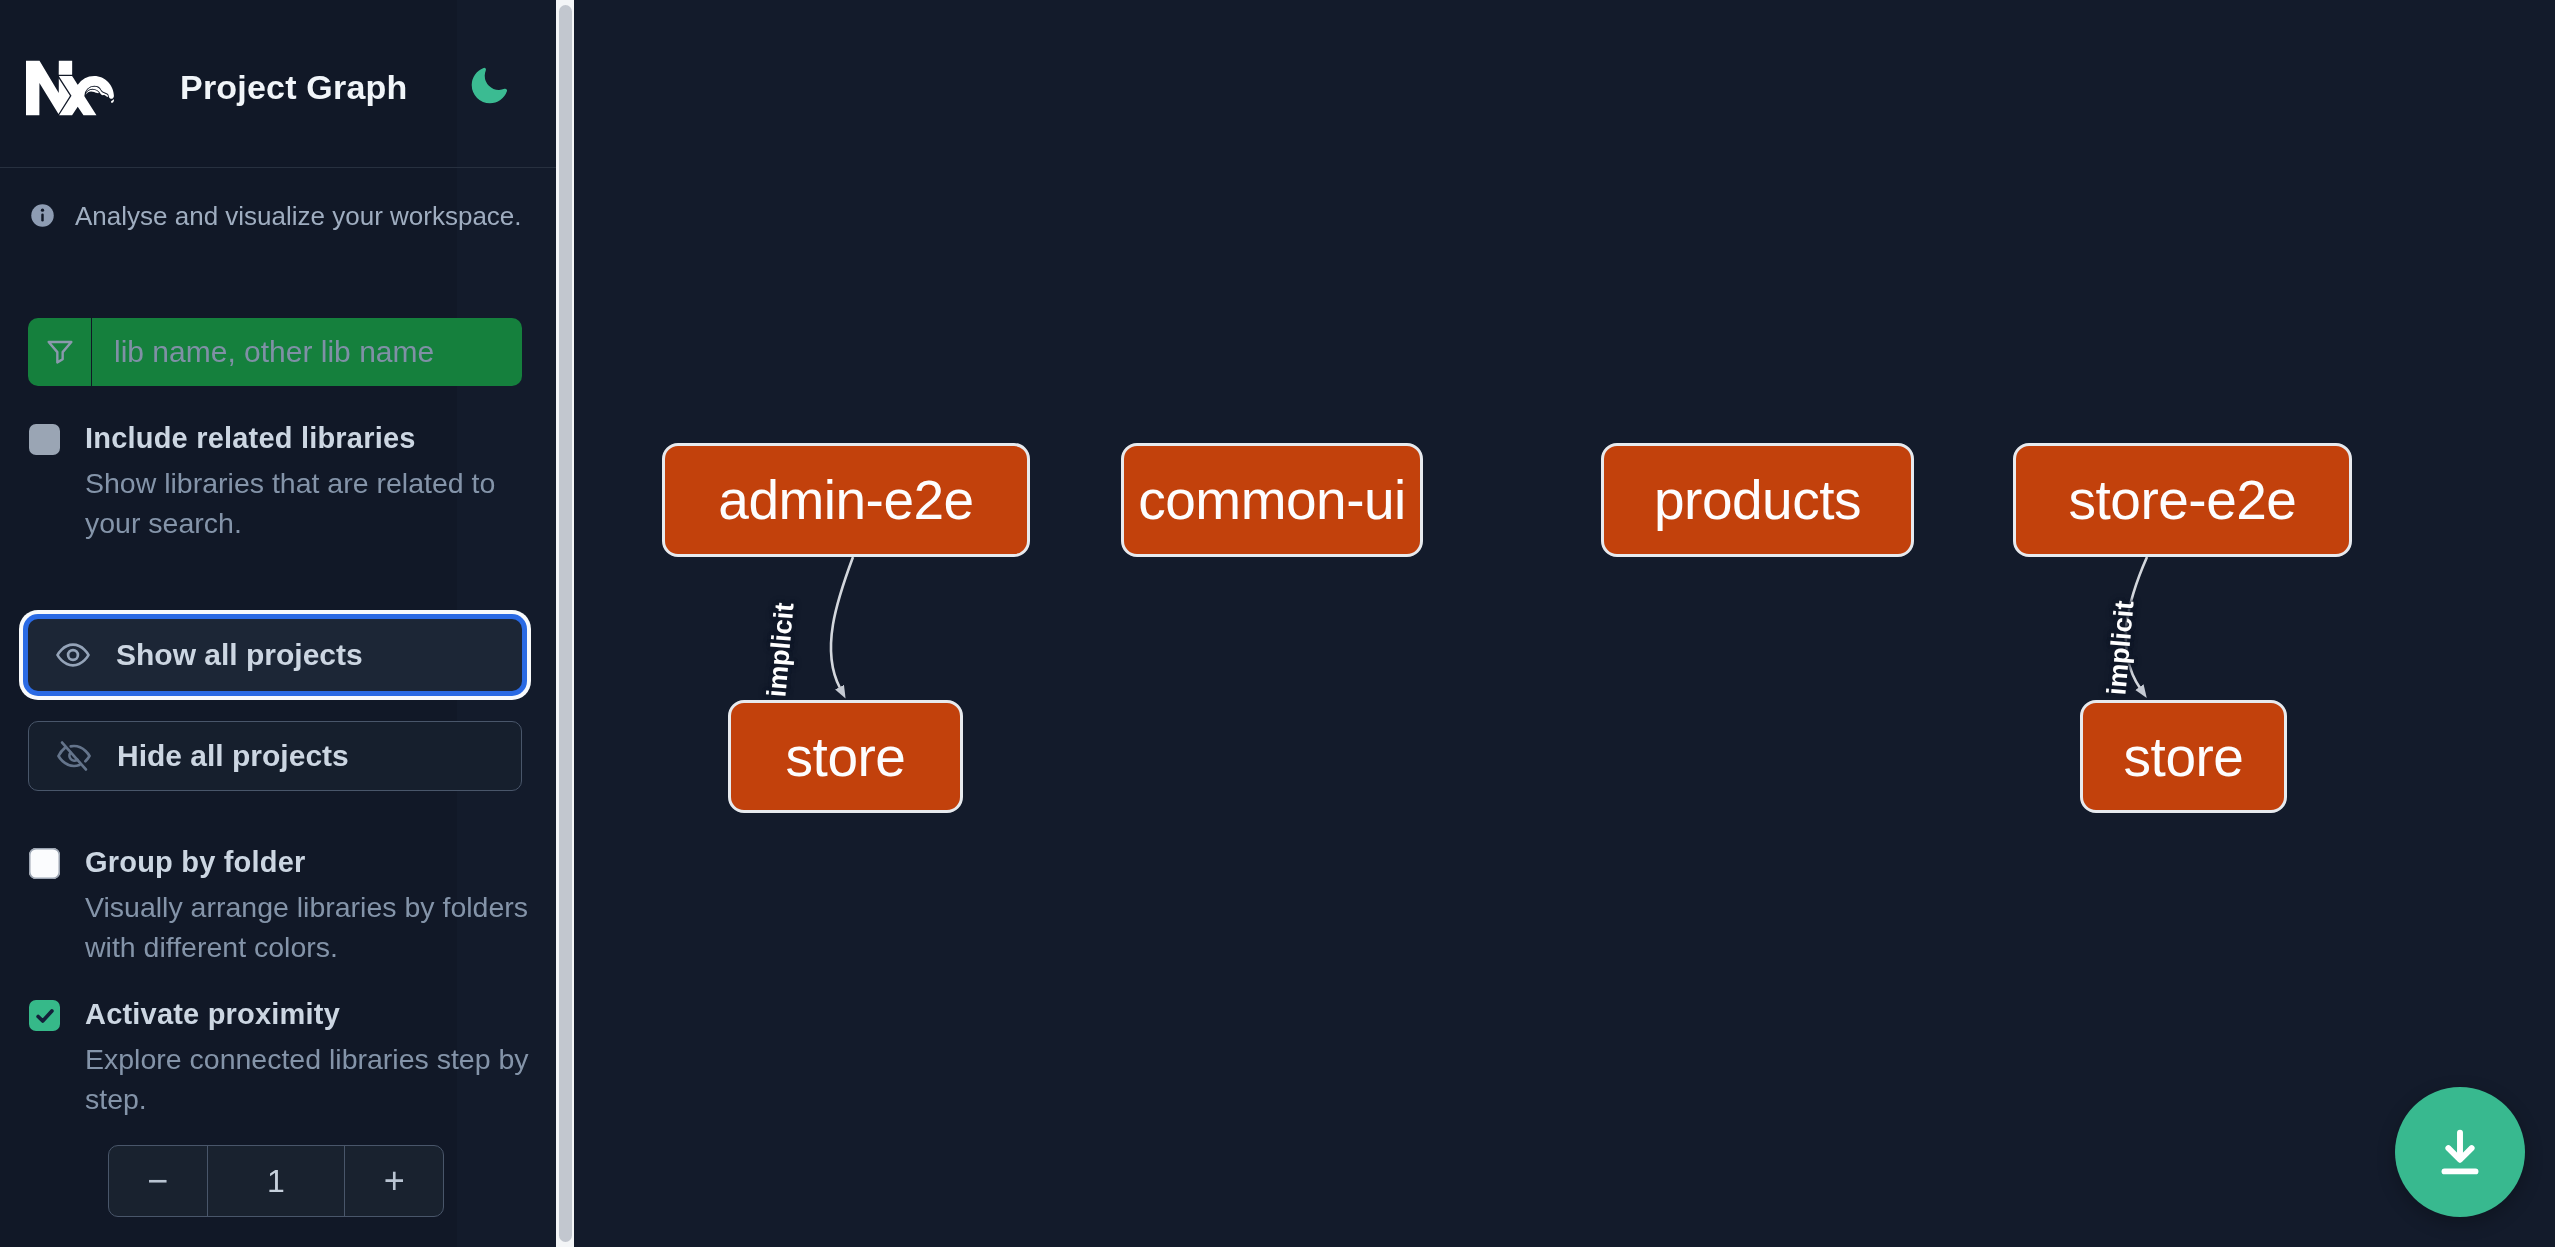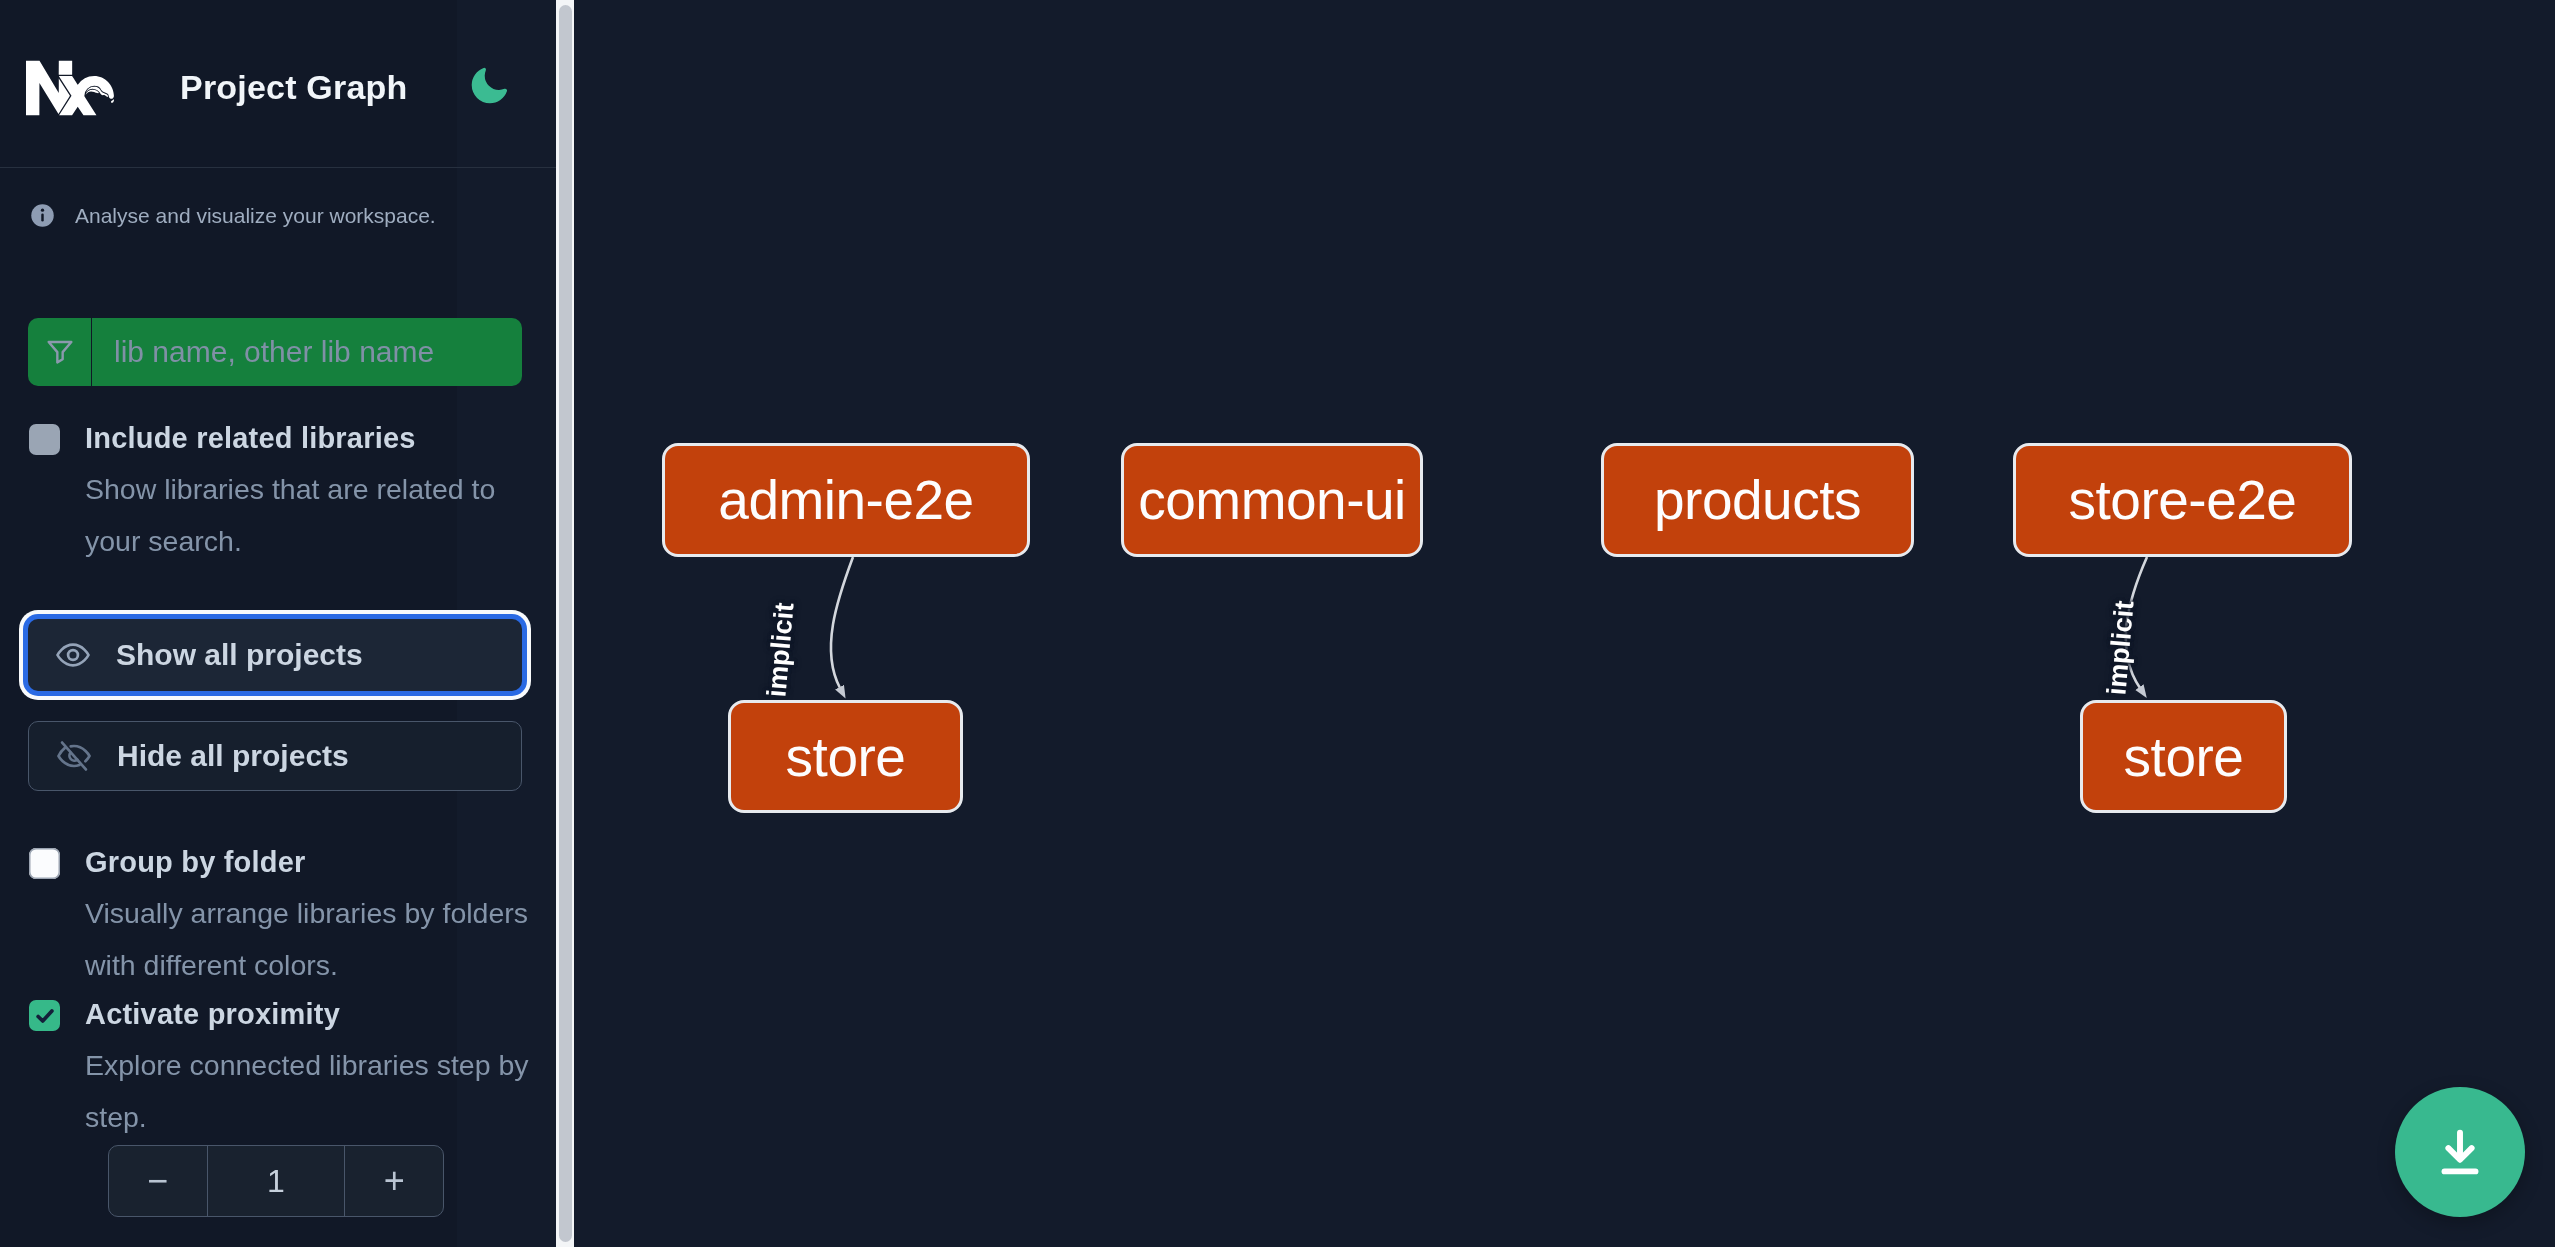--- a/index.html
+++ b/index.html
@@ -14,40 +14,40 @@
                border-bottom:1px solid #27303f; }
   .nx-logo { position:absolute; left:24px; top:44px; width:92px; height:88px; }
   .app-title { position:absolute; left:180px; top:68px; font-size:34px; font-weight:600;
                color:#f1f5f9; letter-spacing:.2px; }
   .moon-btn { position:absolute; left:462px; top:62px; width:52px; height:52px;
               background:none; border:none; cursor:pointer; }
   .moon-btn svg { width:46px; height:46px; }
 
   .intro { position:absolute; left:29px; top:200px; width:500px; display:flex; gap:19px; align-items:flex-start; }
   .info-icon { flex:0 0 27px; margin-top:2px; }
-  .intro-text { font-size:21px; color:#9fadc0; line-height:32px; }
+  .intro-text { font-size:26px; color:#9fadc0; line-height:32px; }
 
   .filter-wrap { position:absolute; left:28px; top:318px; width:494px; height:68px;
                  background:#15803d; border-radius:10px; display:flex; overflow:hidden; }
   .filter-icon-cell { width:64px; height:68px; border-right:1px solid #101826;
                       display:flex; align-items:center; justify-content:center; }
   .filter-input { flex:1; background:transparent; border:none; outline:none;
                   padding:0 20px 0 22px; font-size:30px; color:#e2e8f0;
                   font-family:"Liberation Sans",sans-serif; }
   .filter-input::placeholder { color:#8090a6; opacity:1; }
 
   .opt { position:absolute; left:29px; width:496px; }
   .opt-box { position:absolute; left:0; top:2px; width:31px; height:31px; border-radius:7px; }
   .cb-muted { background:#9aa5b4; }
   .cb-white { background:#fbfcfe; box-shadow:0 0 0 1.5px #9aa3b1 inset; }
   .cb-green { background:#36b989; display:flex; align-items:center; justify-content:center; }
   .opt-title { position:absolute; left:56px; top:0; font-size:29px; font-weight:700;
                color:#ccd6e2; letter-spacing:.2px; }
   .opt-desc { position:absolute; left:56px; top:41px; width:452px; font-size:28.5px;
-              line-height:52px; color:#8494a9; }
+              line-height:40px; color:#8494a9; }
   #opt-related   { top:422px; }
   #opt-folder    { top:846px; }
   #opt-proximity { top:998px; }
 
   .sb-btn { position:absolute; left:28px; width:494px; height:70px; border-radius:10px;
             background:#161f2d; border:1.5px solid #49566a; display:flex; align-items:center;
             gap:24px; padding:0 26px; cursor:pointer;
             font-family:"Liberation Sans",sans-serif; font-size:30px; font-weight:600; color:#ccd6e2;margin-top:12px; }
   #btn-show { top:607px; height:72px; background:#1c2636; border:none;
               box-shadow:0 0 0 5px #2a6ae4, 0 0 0 9px #f8fafc; }

